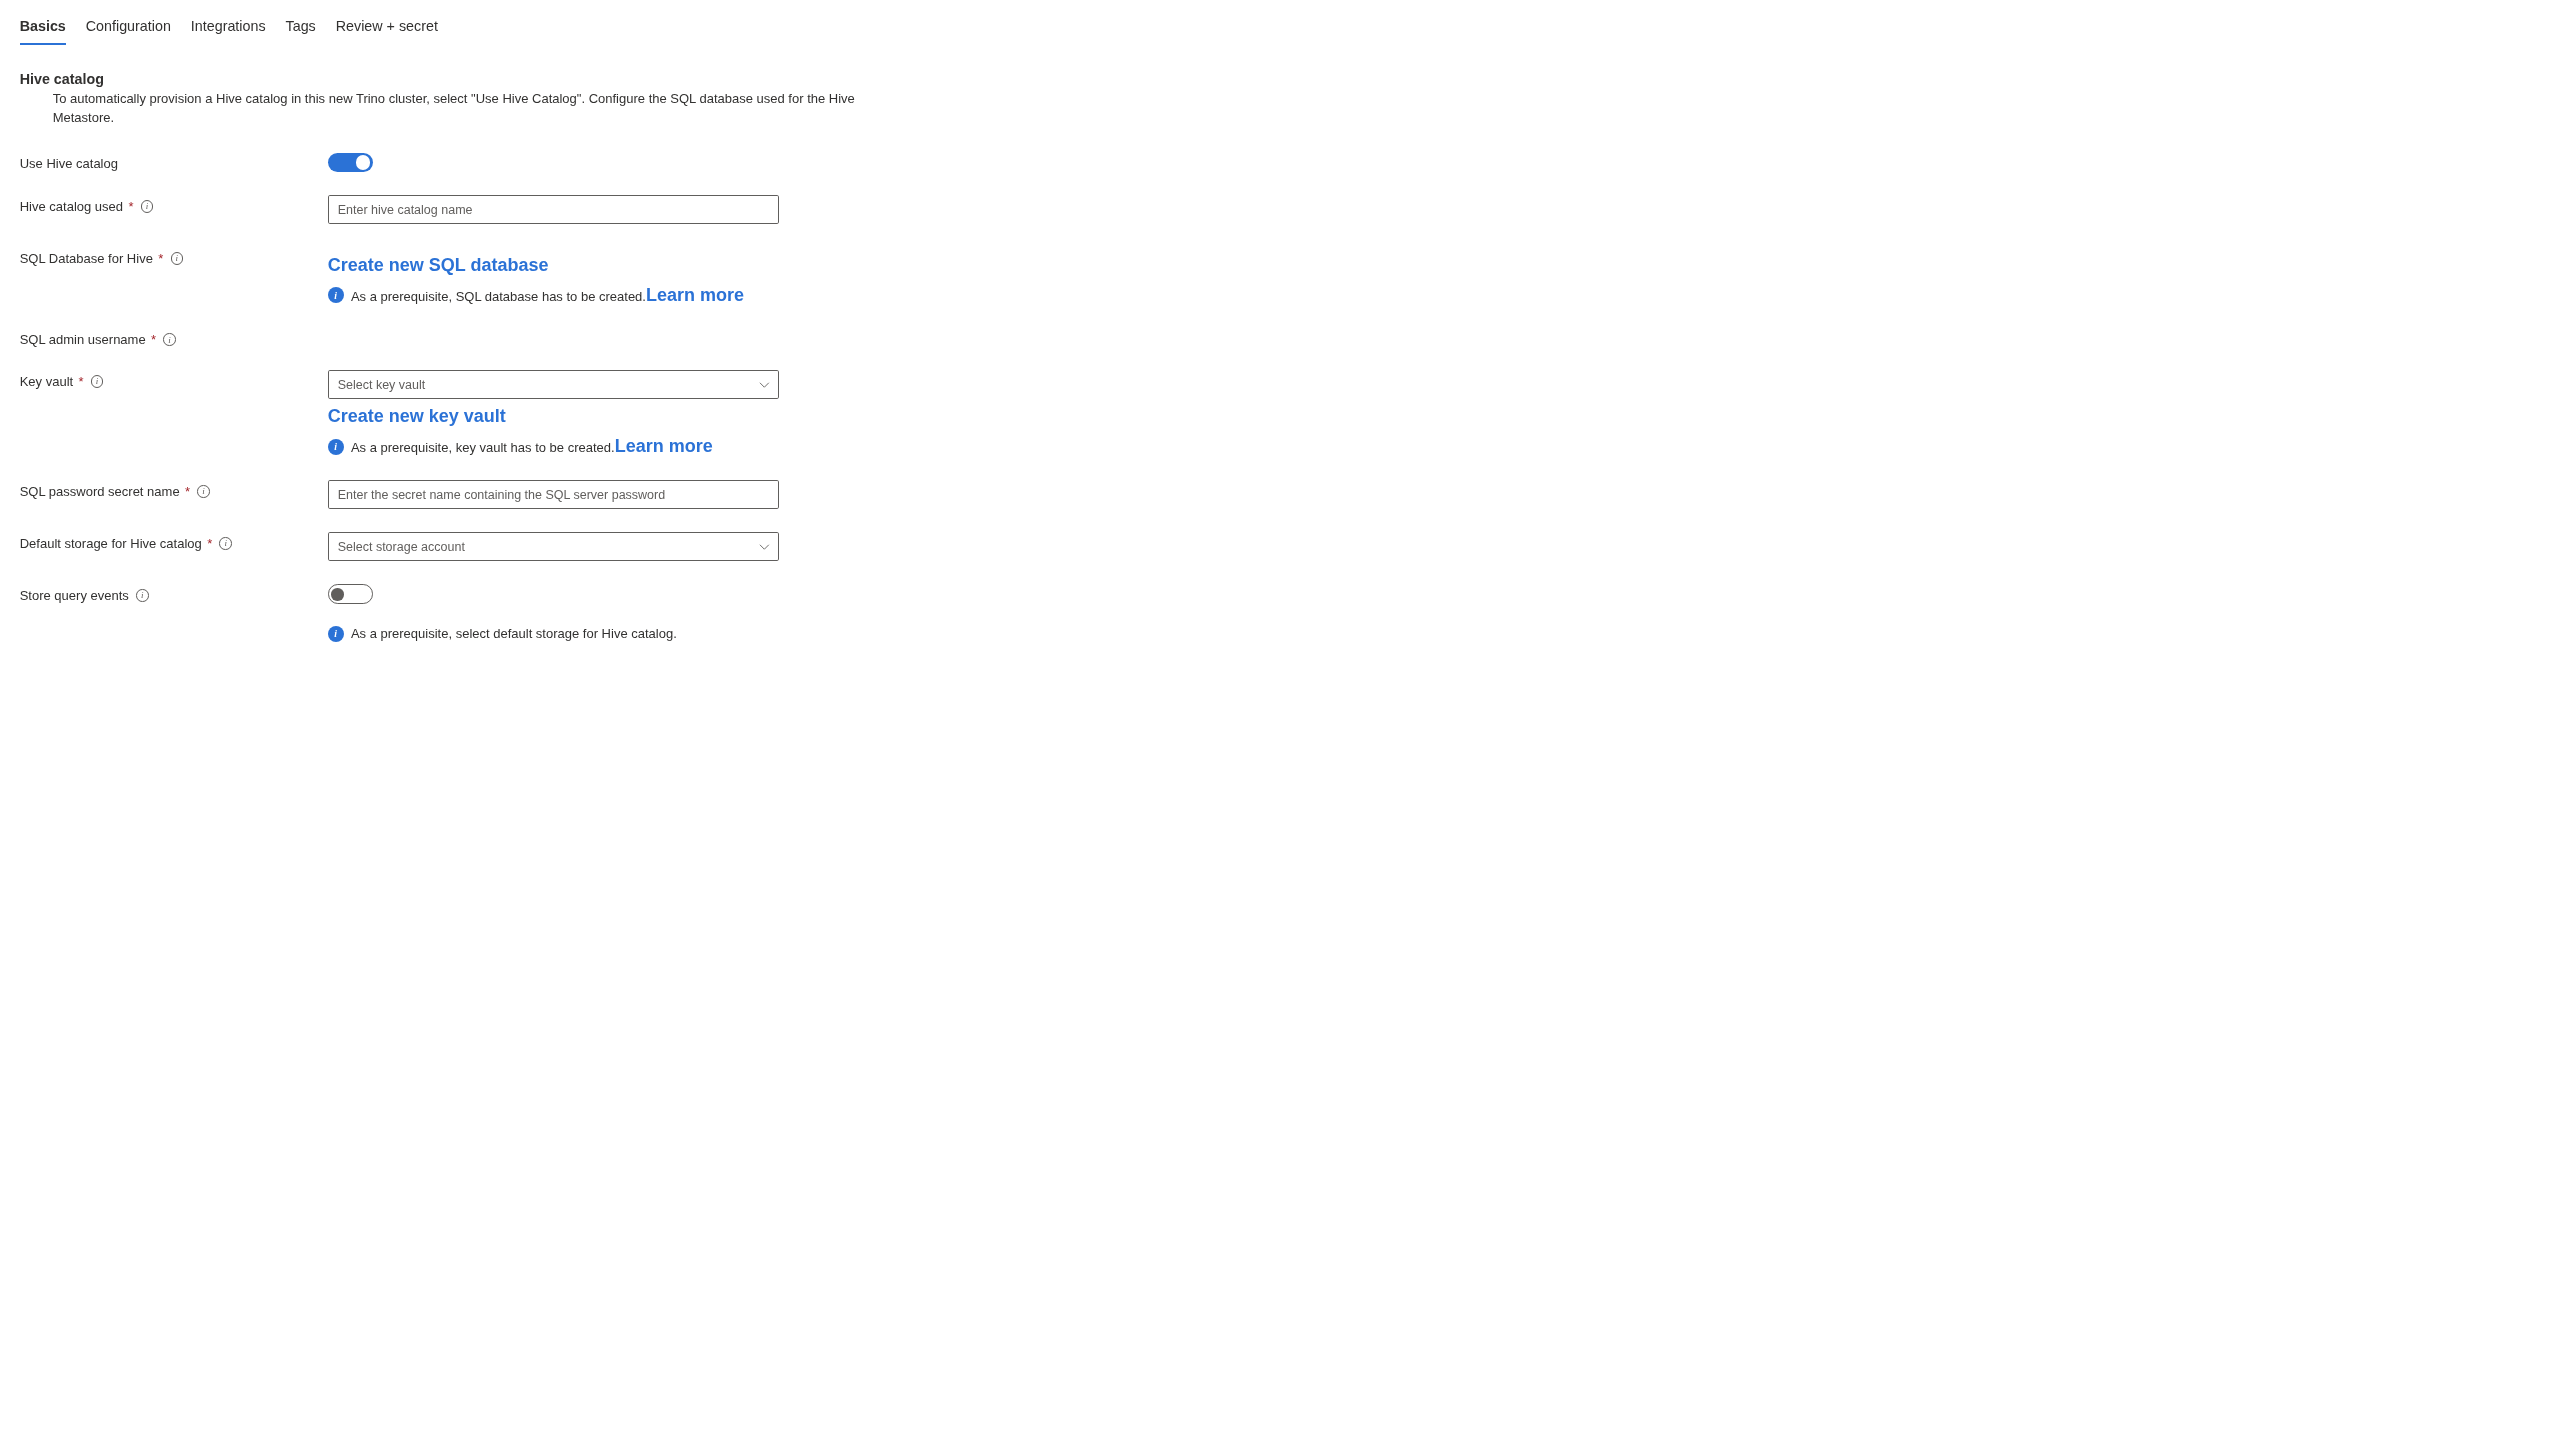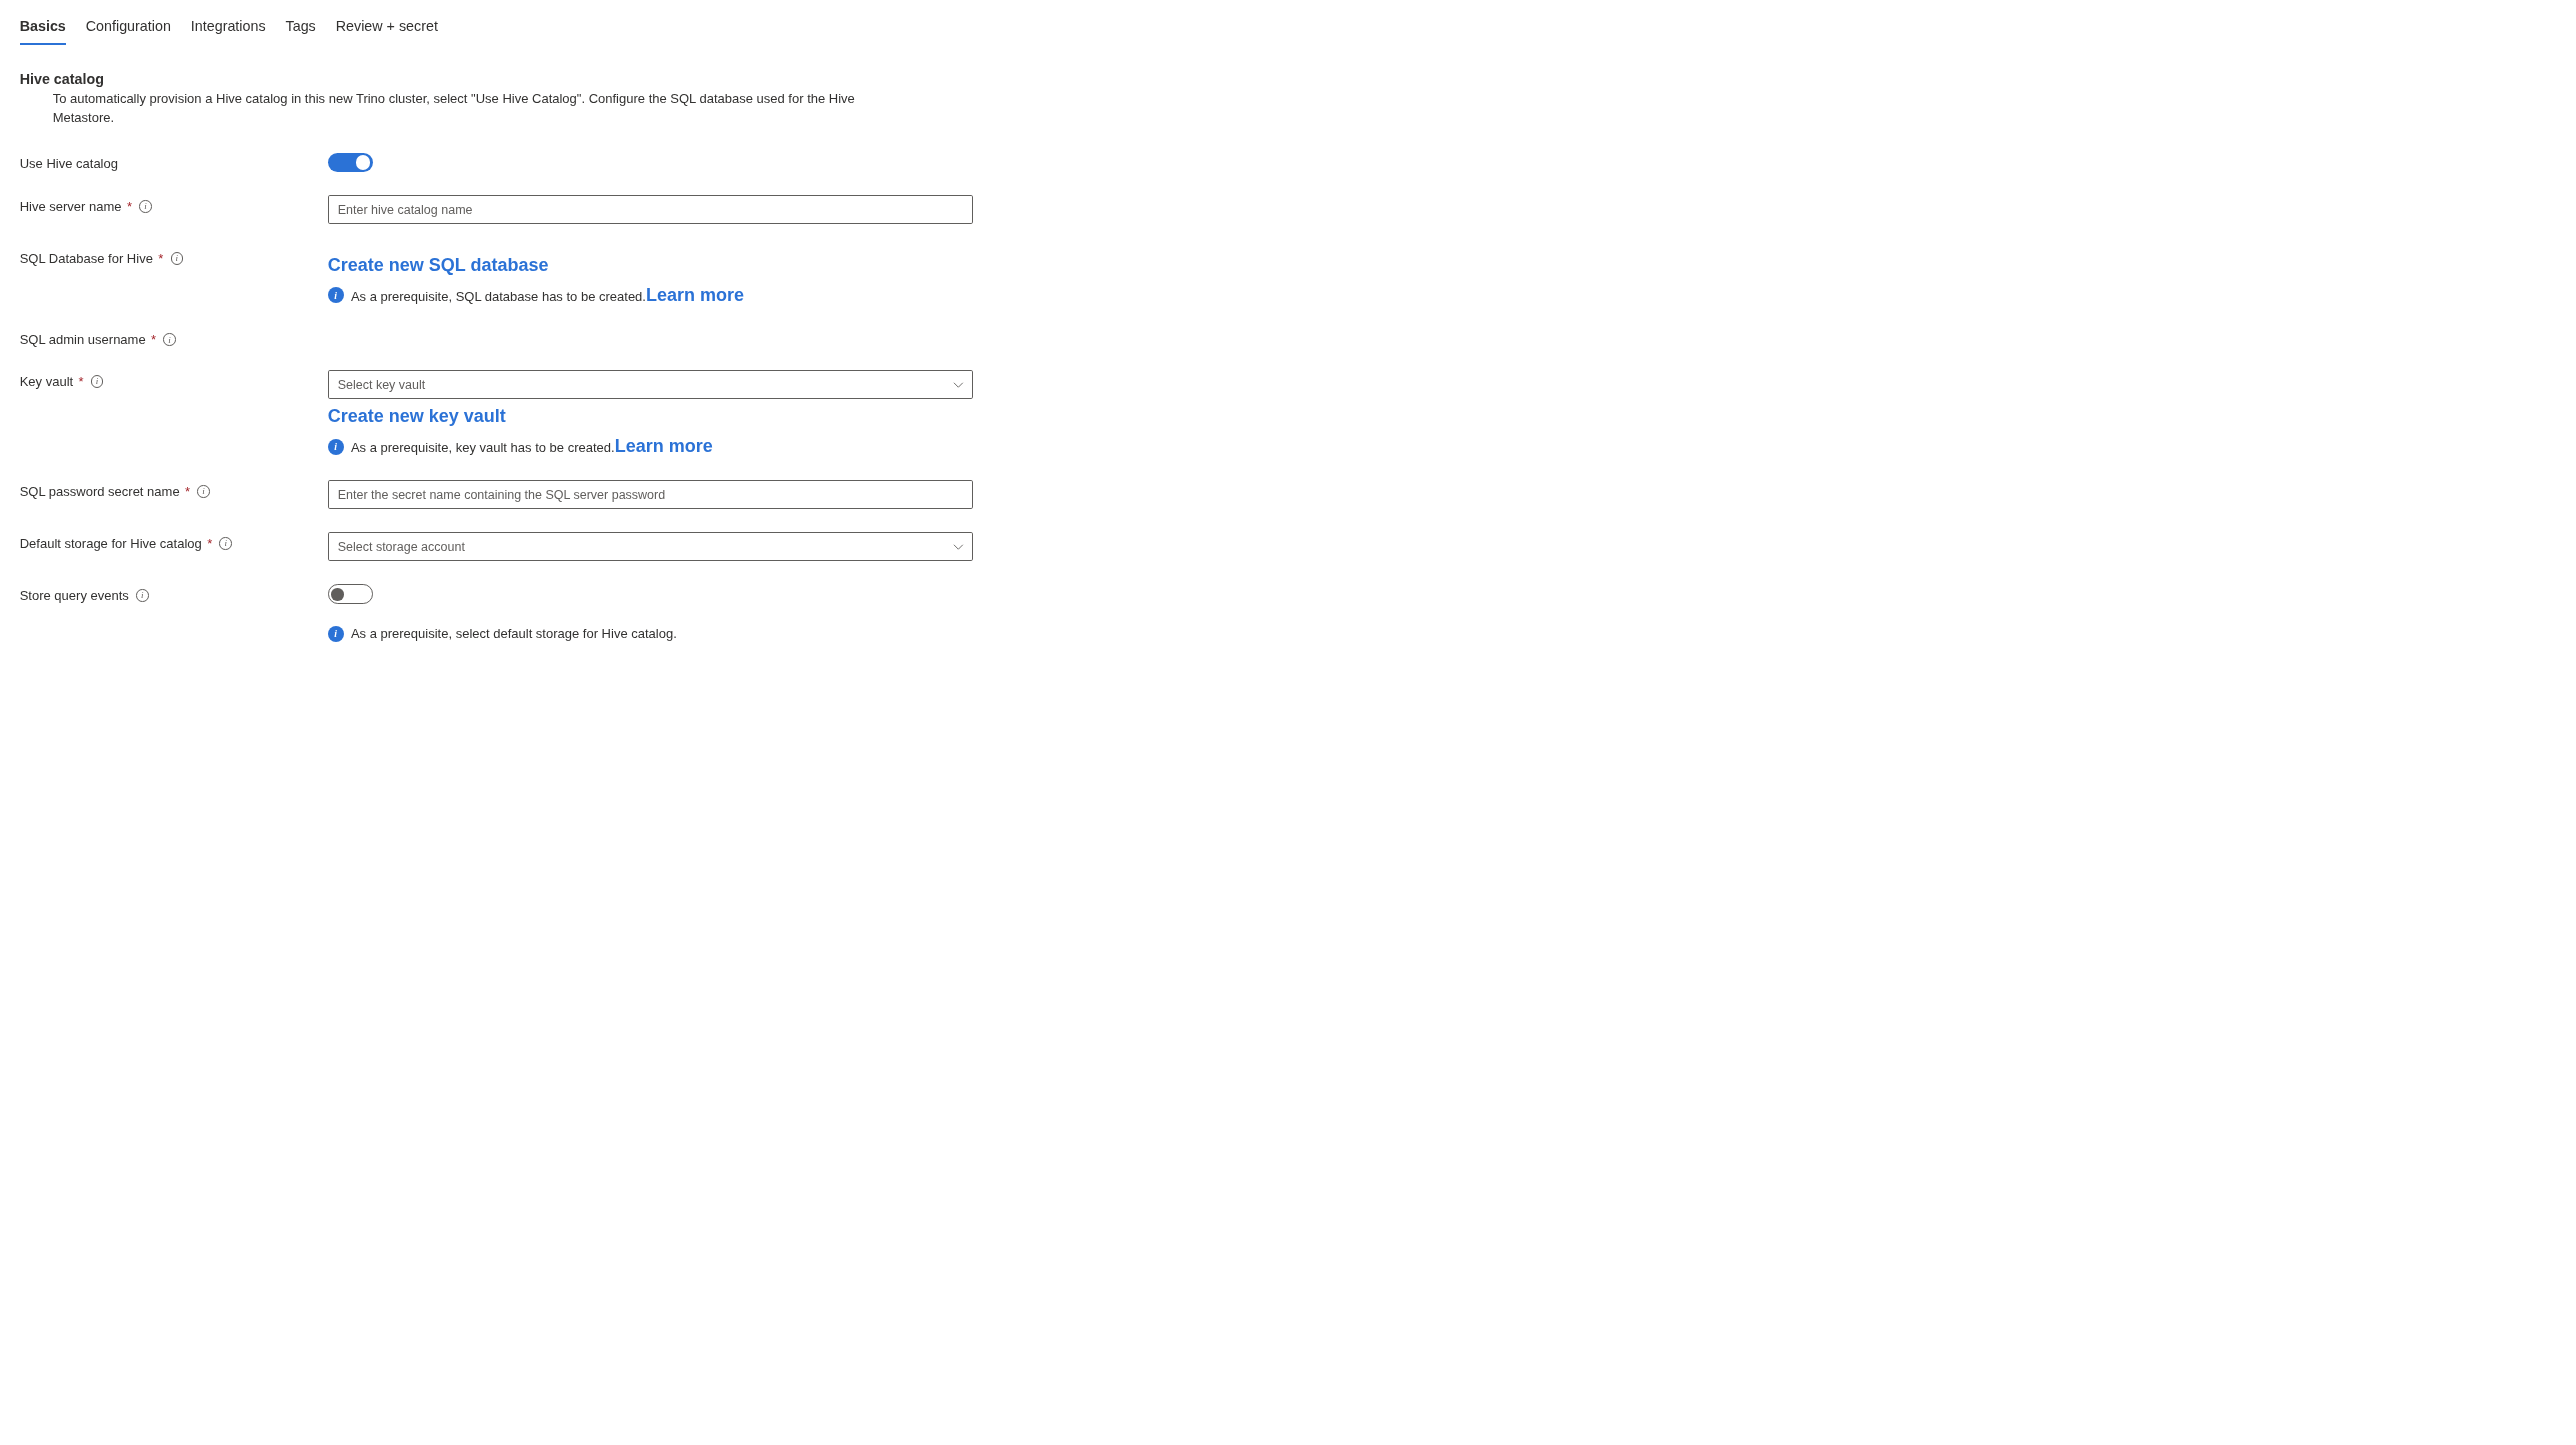--- a/index.html
+++ b/index.html
@@ -49,21 +49,21 @@
     width: 308px;
     flex-shrink: 0;
     display: flex;
     align-items: center;
     gap: 3.6px;
     font-size: 13px;
     color: #323130;
     padding-top: 3.6px;
   }
   .control-col {
-    width: 645px;
+    width: 451px;
   }
   .req { color: #a4262c; margin-left: 1.8px; }
   .info-icon {
     display: inline-flex;
     align-items: center;
     justify-content: center;
     width: 12.5px;
     height: 12.5px;
     border: 0.9px solid #605e5c;
     border-radius: 50%;
@@ -201,21 +201,21 @@
   <div class="label-col">
     <span>Use Hive catalog</span>
   </div>
   <div class="control-col">
     <div class="toggle-on"></div>
   </div>
 </div>
 
 <div class="form-row">
   <div class="label-col">
-    <span>Hive server name</span>
+    <span>Hive catalog used</span>
     <span class="req">*</span>
     <span class="info-icon">i</span>
   </div>
   <div class="control-col">
     <input class="text-input" type="text" placeholder="Enter hive catalog name" style="">
   </div>
 </div>
 
 <div class="form-row">
   <div class="label-col">

